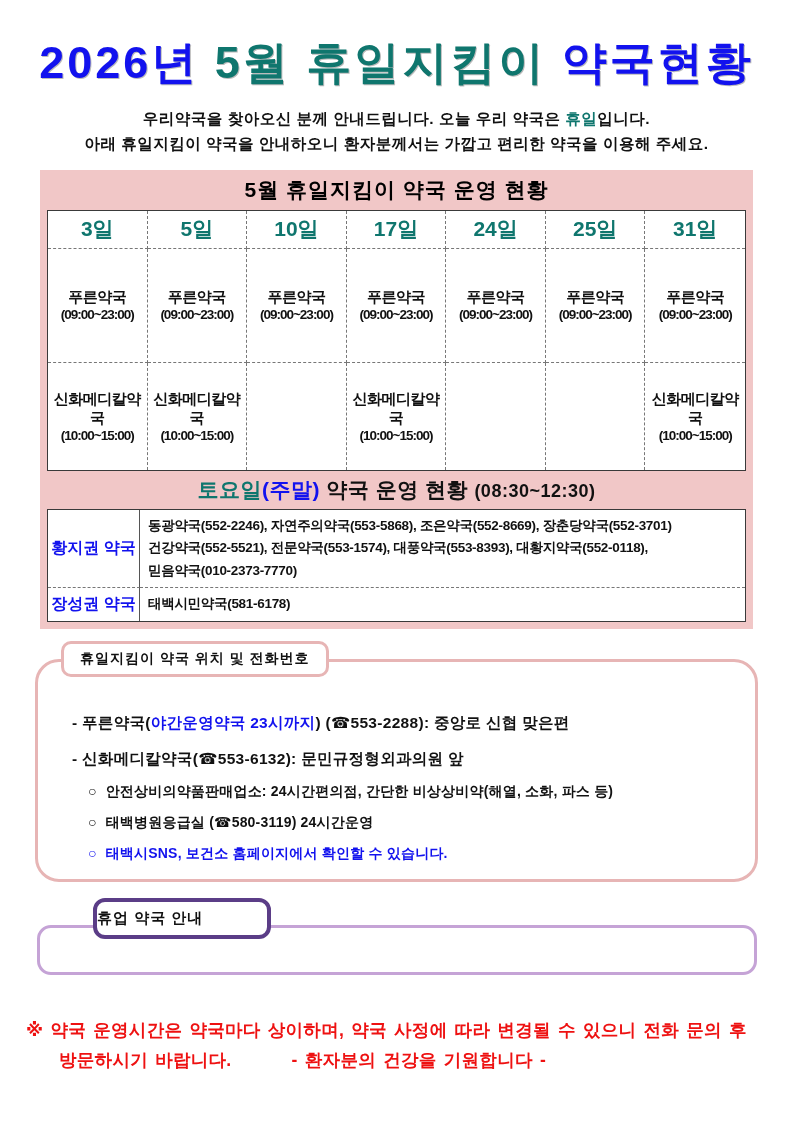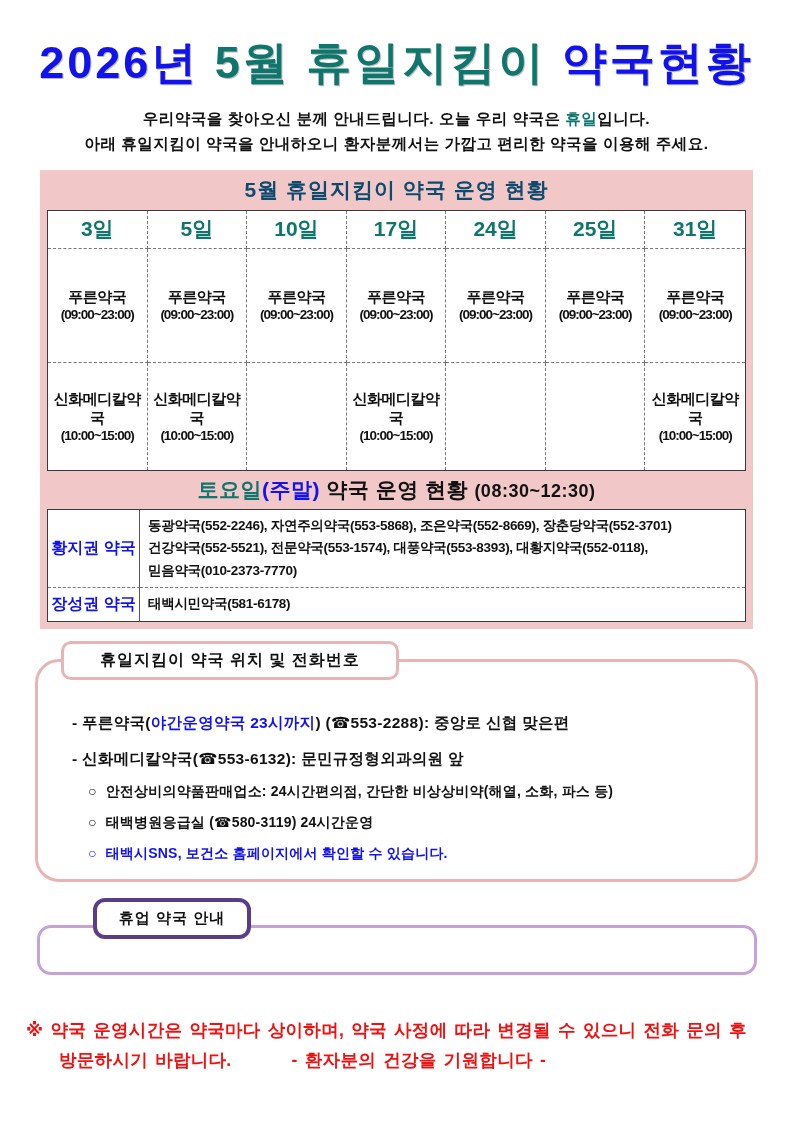--- a/index.html
+++ b/index.html
@@ -39,21 +39,21 @@
     margin: 14px auto 0 auto;
     background: #f1c7c7;
     padding: 0 7px 7px 7px;
   }
   .band-title {
     height: 40px;
     line-height: 40px;
     text-align: center;
     font-size: 21px;
     font-weight: 900;
-    color: #0c4a6e;
+    color: #000000;
     letter-spacing: 1px;
   }
   .grid7 {
     display: grid;
     grid-template-columns: repeat(7, 1fr);
     background: #fff;
     border: 1.5px solid #3a3a3a;
   }
   .cell {
     border-right: 1px dashed #777;
@@ -124,22 +124,22 @@
     min-height: 212px;
     padding: 38px 28px 14px 28px;
     background: #fff;
   }
   .loc-badge {
     position: absolute;
     top: -18px; left: 26px;
     background: #fff;
     border: 3px solid #e7b5b5;
     border-radius: 10px;
-    padding: 6px 36px;
-    font-size: 16px;
+    padding: 6px 16px;
+    font-size: 14px;
     font-weight: 900;
     letter-spacing: 1px;
     z-index: 2;
   }
   .dash-line {
     font-size: 15.5px;
     font-weight: 900;
     margin: 10px 0 0 6px;
     letter-spacing: 0.3px;
     line-height: 26px;
@@ -153,26 +153,25 @@
   }
   .bullet-line .mark { margin-right: 9px; font-weight: normal; }
   .bullet-blue { color: #1212ee; }
 
   
   .closed-wrap { position: relative; margin-top: 16px; }
   .closed-badge {
     position: relative;
     z-index: 2;
     margin-left: 93px;
-    width: 158px;
+    width: 178px;
     background: #fff;
     border: 4px solid #5b3d87;
     border-radius: 12px;
     padding: 7px 0;
-    text-align: center;
     font-size: 15px;
     font-weight: 900;
     letter-spacing: 1px;
   }
   .closed-box {
     width: 720px;
     margin: -14px auto 0 auto;
     height: 50px;
     border: 3px solid #c5a3d6;
     border-radius: 14px;

